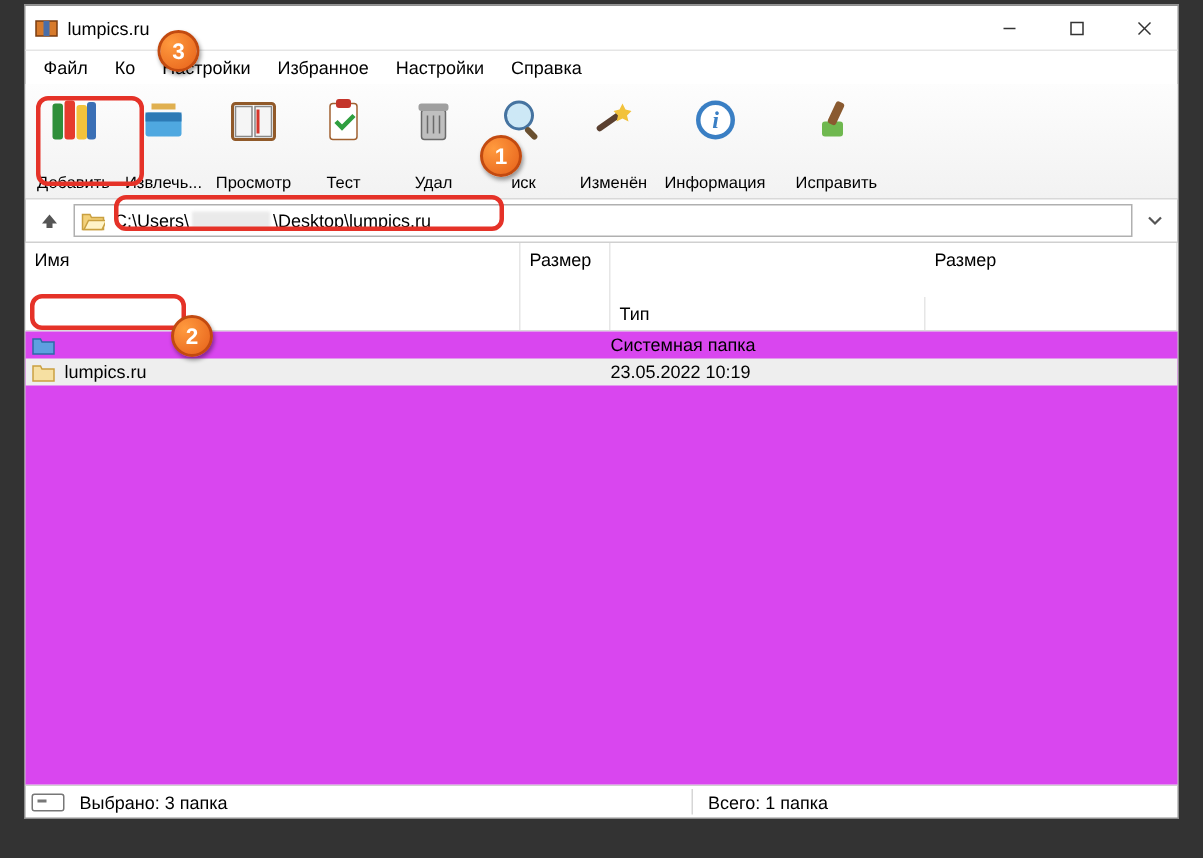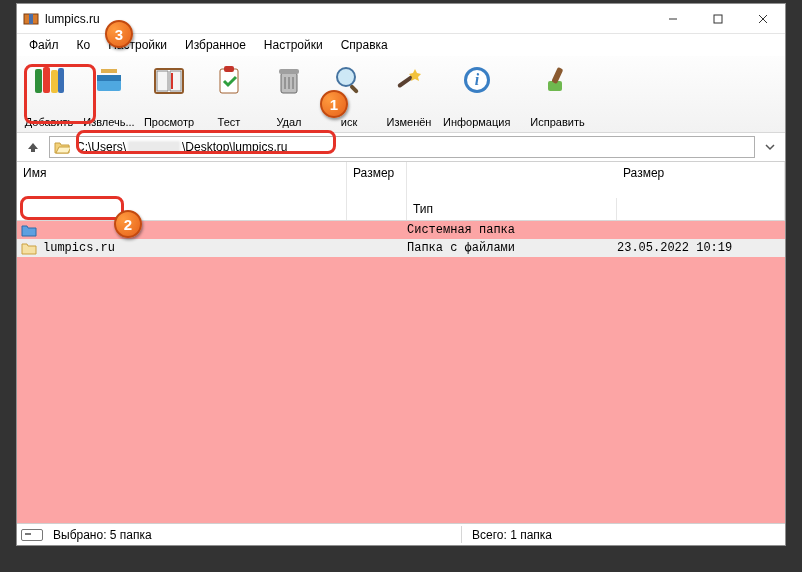--- a/index.html
+++ b/index.html
@@ -76,21 +76,21 @@
     display:flex;
     border-bottom:1px solid #d9d9d9;
     background:#fff;
     font-size:12px;
   }
   .hcell { padding:4px 6px; border-right:1px solid #e6e6e6; }
   .hc-name { width: 330px; }
   .hc-size { width: 60px; }
   .hc-type { width: 210px; margin-top: 36px; }
   .hc-mod  { flex:1; }
-  .filelist { flex:1; overflow:auto; background:#fca5a5; position:relative;font-family:Liberation Mono, monospace; }
+  .filelist { flex:1; overflow:auto; background:#d946ef; position:relative; }
   .row { display:flex; align-items:center; height:18px; font-size:12px; }
   .row.selected { background:#eeeeee; }
   .c-name { width: 330px; display:flex; align-items:center; padding-left:4px; gap:6px; }
   .c-size { width: 60px; }
   .c-type { width: 210px; }
   .c-mod  { flex:1; }
   .statusbar {
     height:22px;
     border-top:1px solid #d0d0d0;
     display:flex;
@@ -301,29 +301,28 @@
       <div class="c-mod"></div>
     </div>
     <div class="row selected">
       <div class="c-name">
         <svg width="16" height="14" viewBox="0 0 16 14">
             <path d="M1 3 h5 l1 2 h8 v8 h-14z" fill="#f6e0a2" stroke="#caa040"></path>
           </svg>
         <span>lumpics.ru</span>
       </div>
       <div class="c-size"></div>
-      <div class="c-type">Папка с файлами</div>
       <div class="c-mod">23.05.2022 10:19</div>
     </div>
   </div>
 
   <div class="statusbar">
     <div class="cell left">
       <div class="diskicon"></div>
-      <span>Выбрано: 5 папка</span>
+      <span>Выбрано: 3 папка</span>
     </div>
     <div class="sep"></div>
     <div class="cell right">
       <span>Всего: 1 папка</span>
     </div>
   </div>
 
 </div>
 
 <div class="callout" style="left:24px; top:64px; width:72px; height:60px;"></div>

